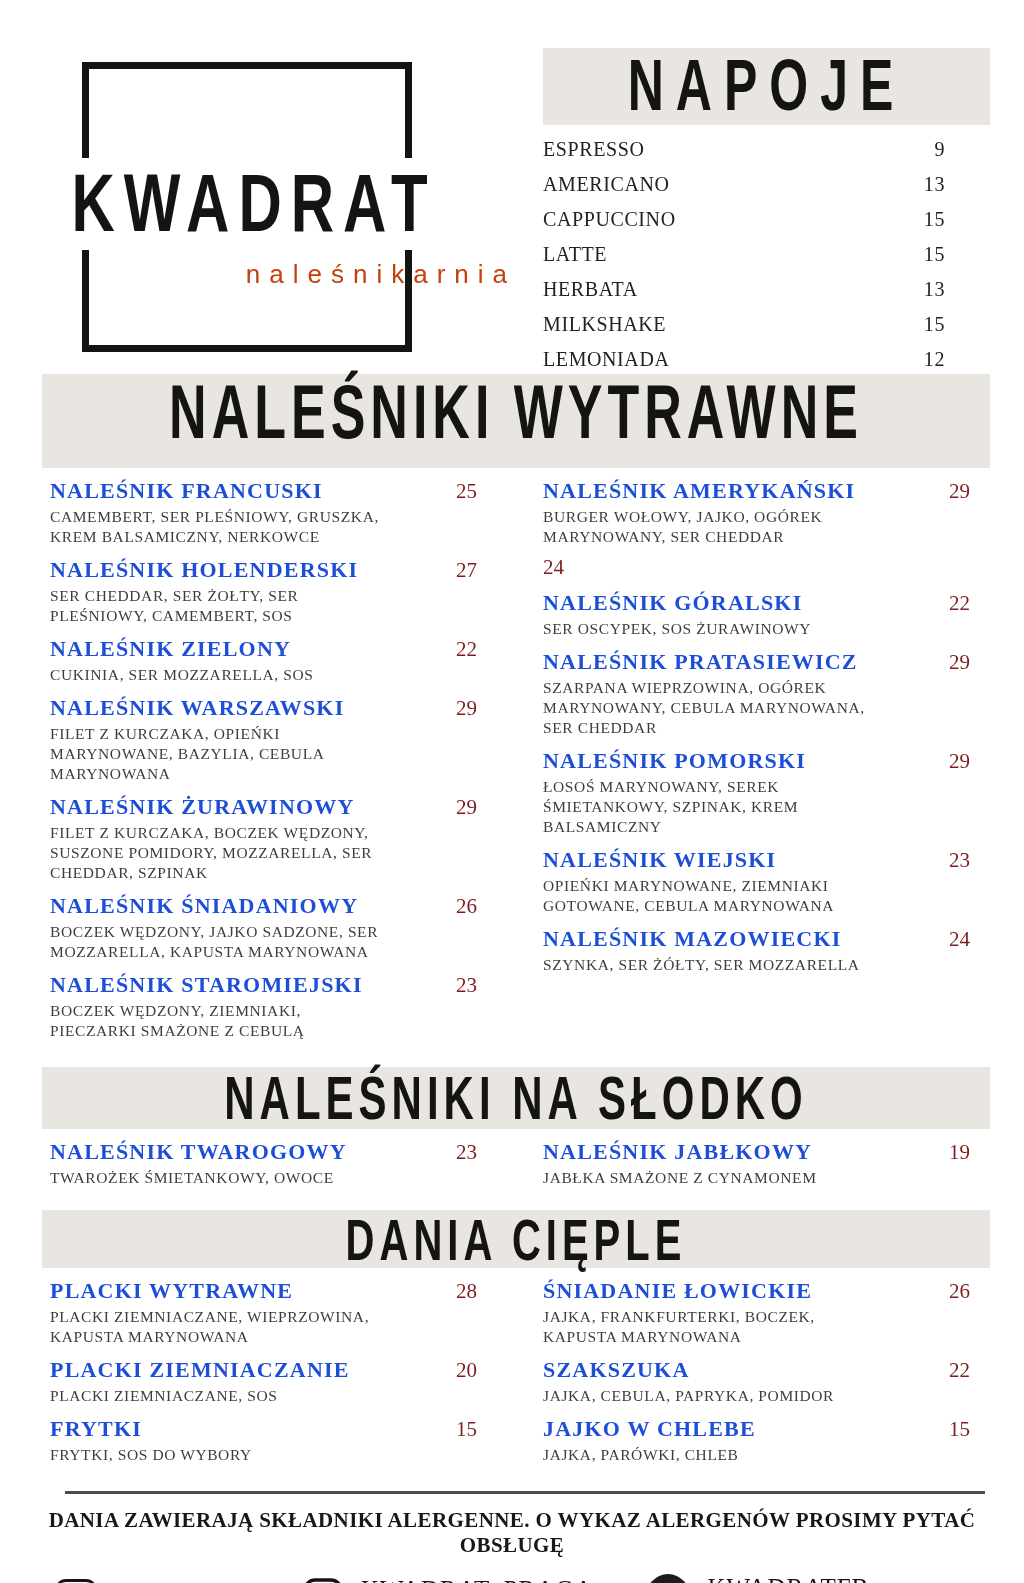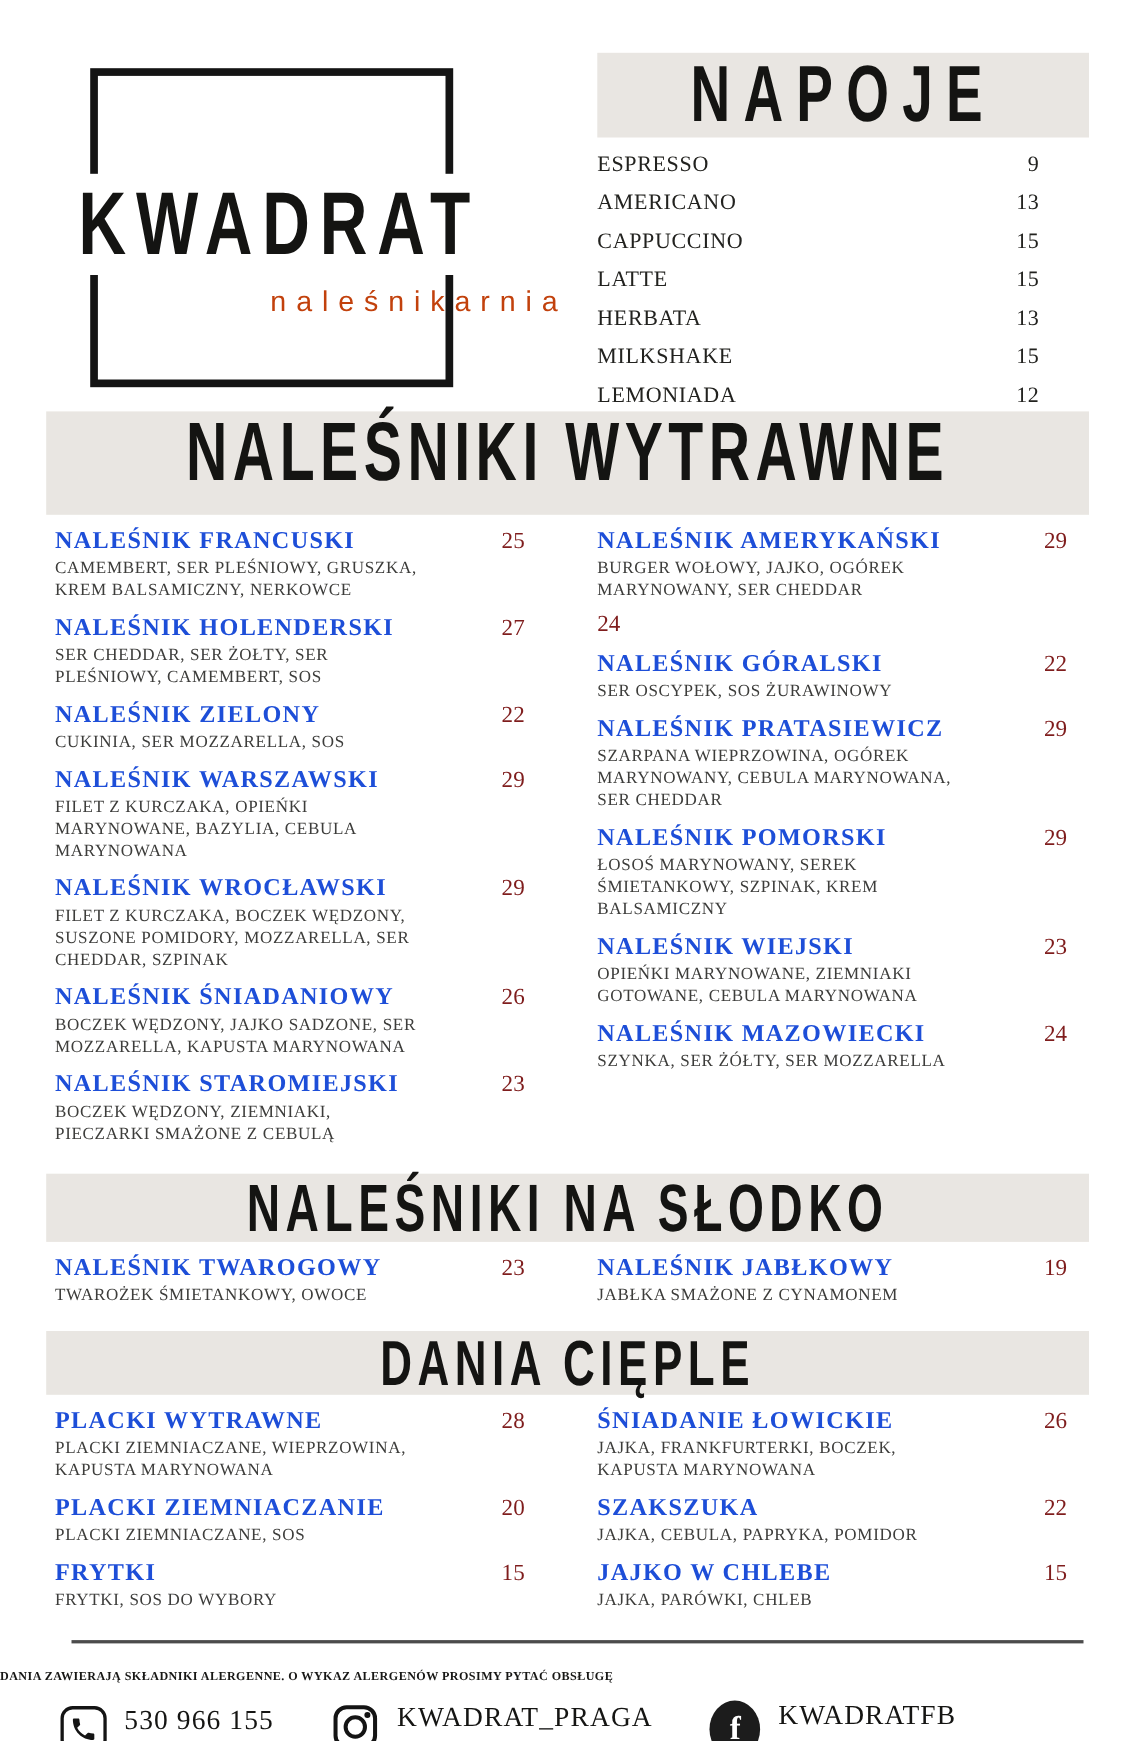--- a/index.html
+++ b/index.html
@@ -59,22 +59,22 @@
   .mi-head { display:flex; justify-content:space-between; align-items:baseline; padding-right:18px; }
   .mi-name { font-size:22px; font-weight:700; letter-spacing:1.2px; line-height:29px; color:#1d4ed8; }
   .mi-price { font-size:21px; font-weight:400; color:#7f1d1d; }
   .mi-desc {
     font-size:15.5px; line-height:20px; letter-spacing:0.6px;
     color:#3d3d3b; white-space:pre-line; margin-top:2px;
   }
   
   .divider { margin:18px 39px 0 65px; border-top:3px solid #4c4c4c; }
   .allergen {
-    text-align:left; font-weight:700; font-size:11px;
-    letter-spacing:0.4px; margin-top:24px; color:#171715;
+    text-align:center; font-weight:700; font-size:21px;
+    letter-spacing:0.4px; margin-top:14px; color:#171715;
   }
   .contacts { display:flex; align-items:center; margin:16px 0 0 55px; gap:52px; }
   .contact { display:flex; gap:16px; }
   .c-label { font-size:25px; letter-spacing:1px; color:#151513; }
   .icon-box {
     width:42px; height:42px; border:3.5px solid #141414; border-radius:11px;
     display:flex; align-items:center; justify-content:center;
   }
   .fb-circle {
     width:46px; height:52px; border-radius:50%; background:#1c1c1c;
@@ -162,21 +162,21 @@
       <div class="mi-head">
           <span class="mi-name">NALEŚNIK WARSZAWSKI</span>
           <span class="mi-price">29</span>
         </div>
       <div class="mi-desc">FILET Z KURCZAKA, OPIEŃKI
 MARYNOWANE, BAZYLIA, CEBULA
 MARYNOWANA</div>
     </div>
     <div class="mi">
       <div class="mi-head">
-          <span class="mi-name">NALEŚNIK WROCŁAWSKI</span>
+          <span class="mi-name">NALEŚNIK ŻURAWINOWY</span>
           <span class="mi-price">29</span>
         </div>
       <div class="mi-desc">FILET Z KURCZAKA, BOCZEK WĘDZONY,
 SUSZONE POMIDORY, MOZZARELLA, SER
 CHEDDAR, SZPINAK</div>
     </div>
     <div class="mi">
       <div class="mi-head">
           <span class="mi-name">NALEŚNIK ŚNIADANIOWY</span>
           <span class="mi-price">26</span>

